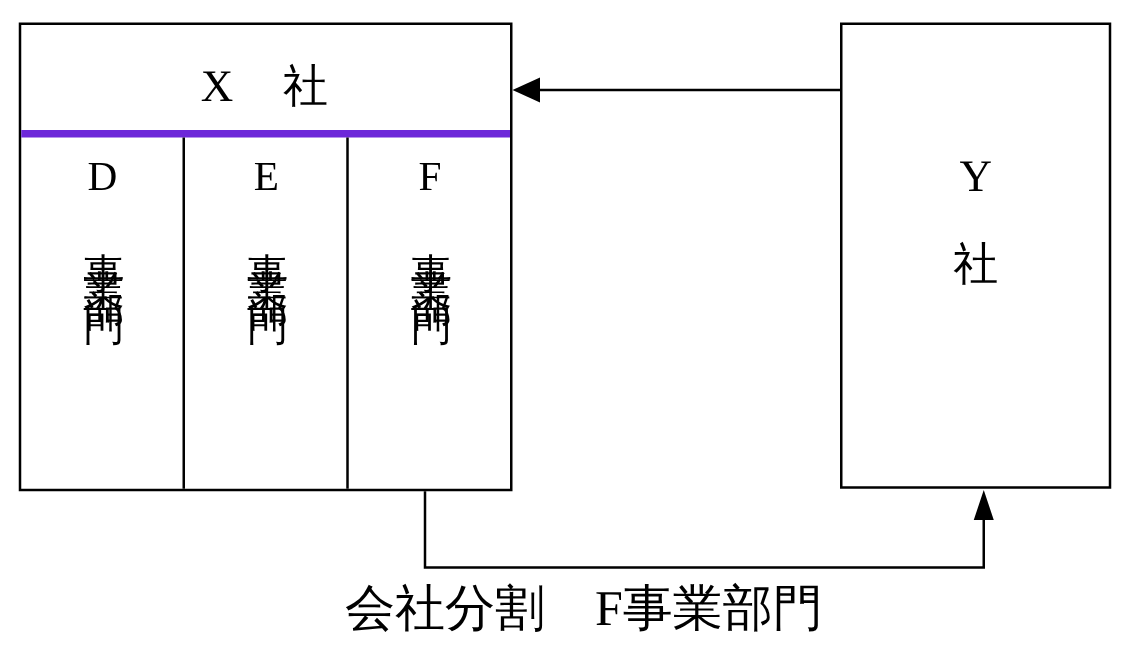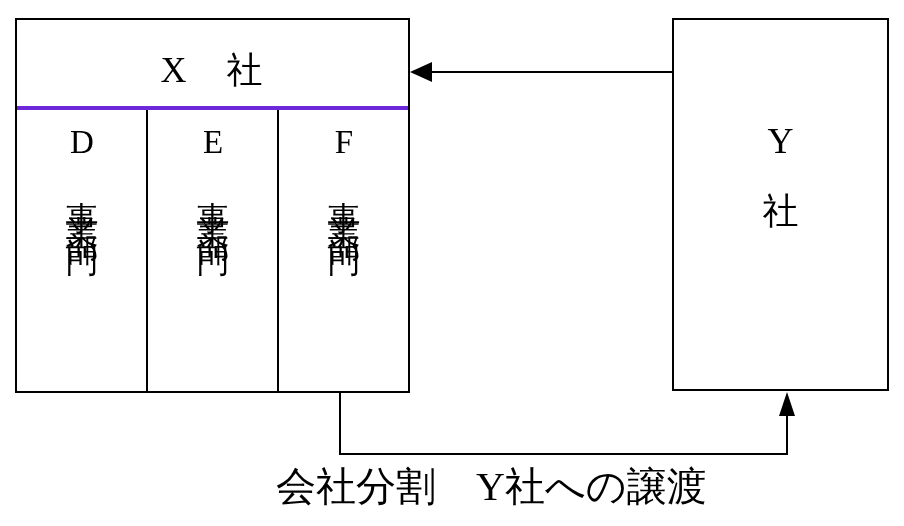--- a/index.html
+++ b/index.html
@@ -30,21 +30,21 @@
     top: 18px;
     width: 395px;
     height: 375px;
     border: 2px solid #000000;
     box-sizing: border-box;
     display: flex;
     flex-direction: column;
   }
   .x-header {
     height: 90px;
-    border-bottom: 4px solid #6d28d9;
+    border-bottom: 6px solid #6d28d9;
     box-sizing: border-box;
     display: flex;
     align-items: center;
     justify-content: center;
     font-size: 36px;
     padding-top: 14px;
     letter-spacing: 2px;
   }
   .x-columns {
     flex: 1;
@@ -129,15 +129,15 @@
         <span class="vtext">F事業部門</span>
       </div>
     </div>
   </div>
 
   <div class="y-box">
     <div class="y-line1">Y</div>
     <div class="y-line2">社</div>
   </div>
 
-  <div class="caption">会社分割　Y社への譲渡</div>
+  <div class="caption">会社分割　F事業部門</div>
 
 </div>
 
 </body></html>

